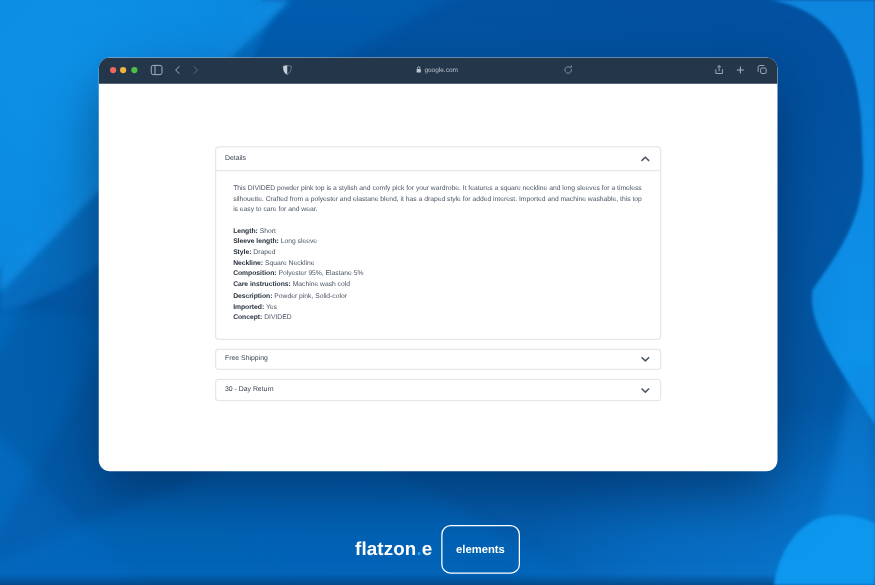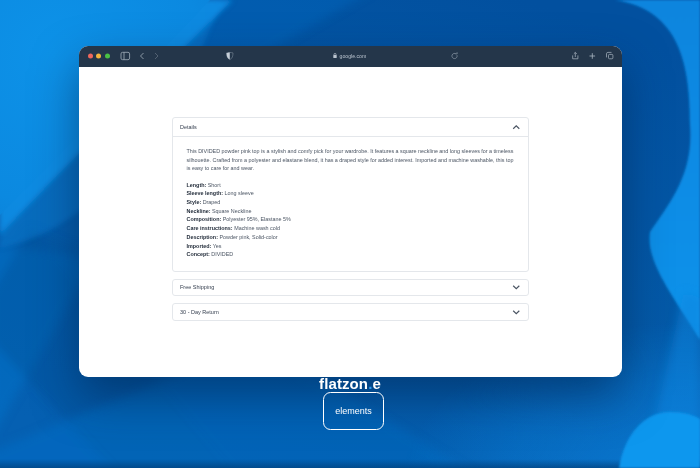--- a/index.html
+++ b/index.html
@@ -13,24 +13,24 @@
   .panel{border:1px solid #e4e7eb;border-radius:3px;background:#fff;box-sizing:border-box;}
   .hdr{display:flex;align-items:center;justify-content:space-between;padding:0 7px;font-size:5.5px;color:#374151;}
   .chev{width:8.5px;height:8.5px;flex:0 0 auto;}
   #details .hdr{height:17.5px;border-bottom:1px solid #e4e7eb;}
   #dcontent{padding:10.5px 13.5px 12px 13.5px;}
   #dcontent p{margin:0;font-size:5.4px;line-height:8.7px;color:#4b5563;}
   #dlist{margin-top:7.5px;font-size:5.4px;line-height:8.7px;color:#4b5563;}
   #dlist b{color:#1f2937;}
   .row{margin-top:6.9px;}
   .row .hdr{height:15.3px;}
-  #logo{position:absolute;left:0;top:386px;width:700px;height:33px;display:flex;align-items:center;justify-content:center;color:#fff;flex-direction:column;}
+  #logo{position:absolute;left:0;top:423px;width:700px;height:33px;display:flex;align-items:center;justify-content:center;color:#fff;}
   #brand{font-size:15px;font-weight:bold;letter-spacing:0.1px;}
   #brand .dot{color:#2e9bf0;}
-  #pill{margin-left:7px;border:1.1px solid #fff;border-radius:7.5px;height:12.8px;line-height:12.8px;padding:12px 11px;font-size:9px;font-weight:normal;}
+  #pill{margin-left:7px;border:1.1px solid #fff;border-radius:7.5px;height:12.8px;line-height:12.8px;padding:12px 11px;font-size:9px;font-weight:bold;}
 </style>
 </head>
 <body>
 <svg id="bg" viewBox="0 0 700 468" preserveAspectRatio="none">
   <defs>
     <linearGradient id="gbase" x1="0.75" y1="0" x2="0.25" y2="1">
       <stop offset="0" stop-color="#02509f"></stop>
       <stop offset="0.55" stop-color="#045ba9"></stop>
       <stop offset="1" stop-color="#0560b2"></stop>
     </linearGradient>

